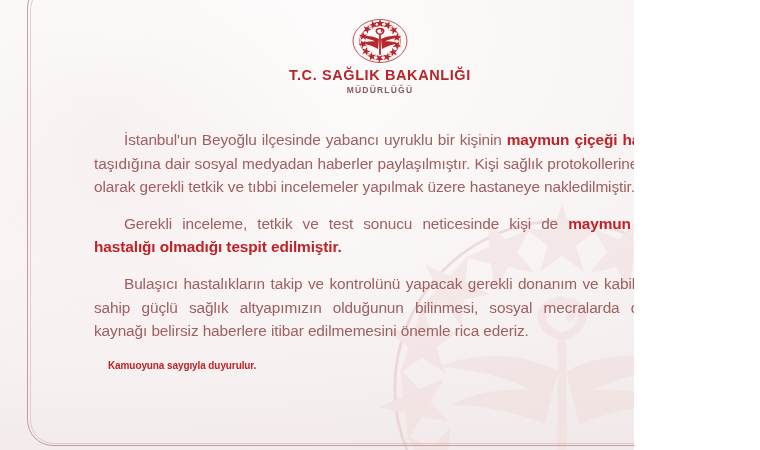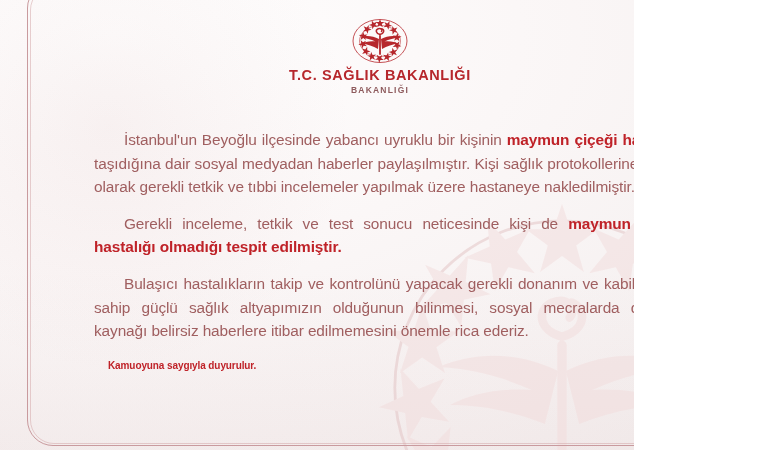--- a/index.html
+++ b/index.html
@@ -210,21 +210,21 @@
           <path d="M74 42 C61 35 46 34 36 39 C48 40 58 43 67 47 C55 46 45 48 39 52 C51 52 62 56 72 62 Z"></path>
           <path d="M78 42 C91 35 106 34 116 39 C104 40 94 43 85 47 C97 46 107 48 113 52 C101 52 90 56 80 62 Z"></path>
           <rect x="74.2" y="34" width="3.6" height="40" rx="1.8"></rect>
           <path d="M76 33 C68 31 66 24 72.5 21.5 C78 19.5 81.5 23.5 79 27" fill="none" stroke="#b6272c" stroke-width="3" stroke-linecap="round"></path>
           <path d="M76 33 C84 31 86 24 79.5 21.5" fill="none" stroke="#b6272c" stroke-width="3" stroke-linecap="round"></path>
         </g>
       </g>
     </svg>
 
     <div class="org-main">T.C. SAĞLIK BAKANLIĞI</div>
-    <div class="org-sub1">BAKANLIĞI</div>
+    <div class="org-sub1">MÜDÜRLÜĞÜ</div>
   </div>
 
   <div class="body-copy">
     <div id="paragraphs">
         <div class="para"><span class="indent"></span><span>İstanbul'un Beyoğlu ilçesinde yabancı uyruklu bir kişinin </span><span class="hl">maymun çiçeği hastalığı</span><span> taşıdığına dair sosyal medyadan haberler paylaşılmıştır. Kişi sağlık protokollerine uygun olarak gerekli tetkik ve tıbbi incelemeler yapılmak üzere hastaneye nakledilmiştir.</span></div>
         <div class="para"><span class="indent"></span><span>Gerekli inceleme, tetkik ve test sonucu neticesinde kişi de </span><span class="hl">maymun çiçeği hastalığı olmadığı tespit edilmiştir.</span></div>
         <div class="para"><span class="indent"></span><span>Bulaşıcı hastalıkların takip ve kontrolünü yapacak gerekli donanım ve kabiliyetlere sahip güçlü sağlık altyapımızın olduğunun bilinmesi, sosyal mecralarda dolaşan kaynağı belirsiz haberlere itibar edilmemesini önemle rica ederiz.</span></div>
       </div>
     <div class="closing">
       <span class="indent"></span><span>Kamuoyuna saygıyla duyurulur.</span>

